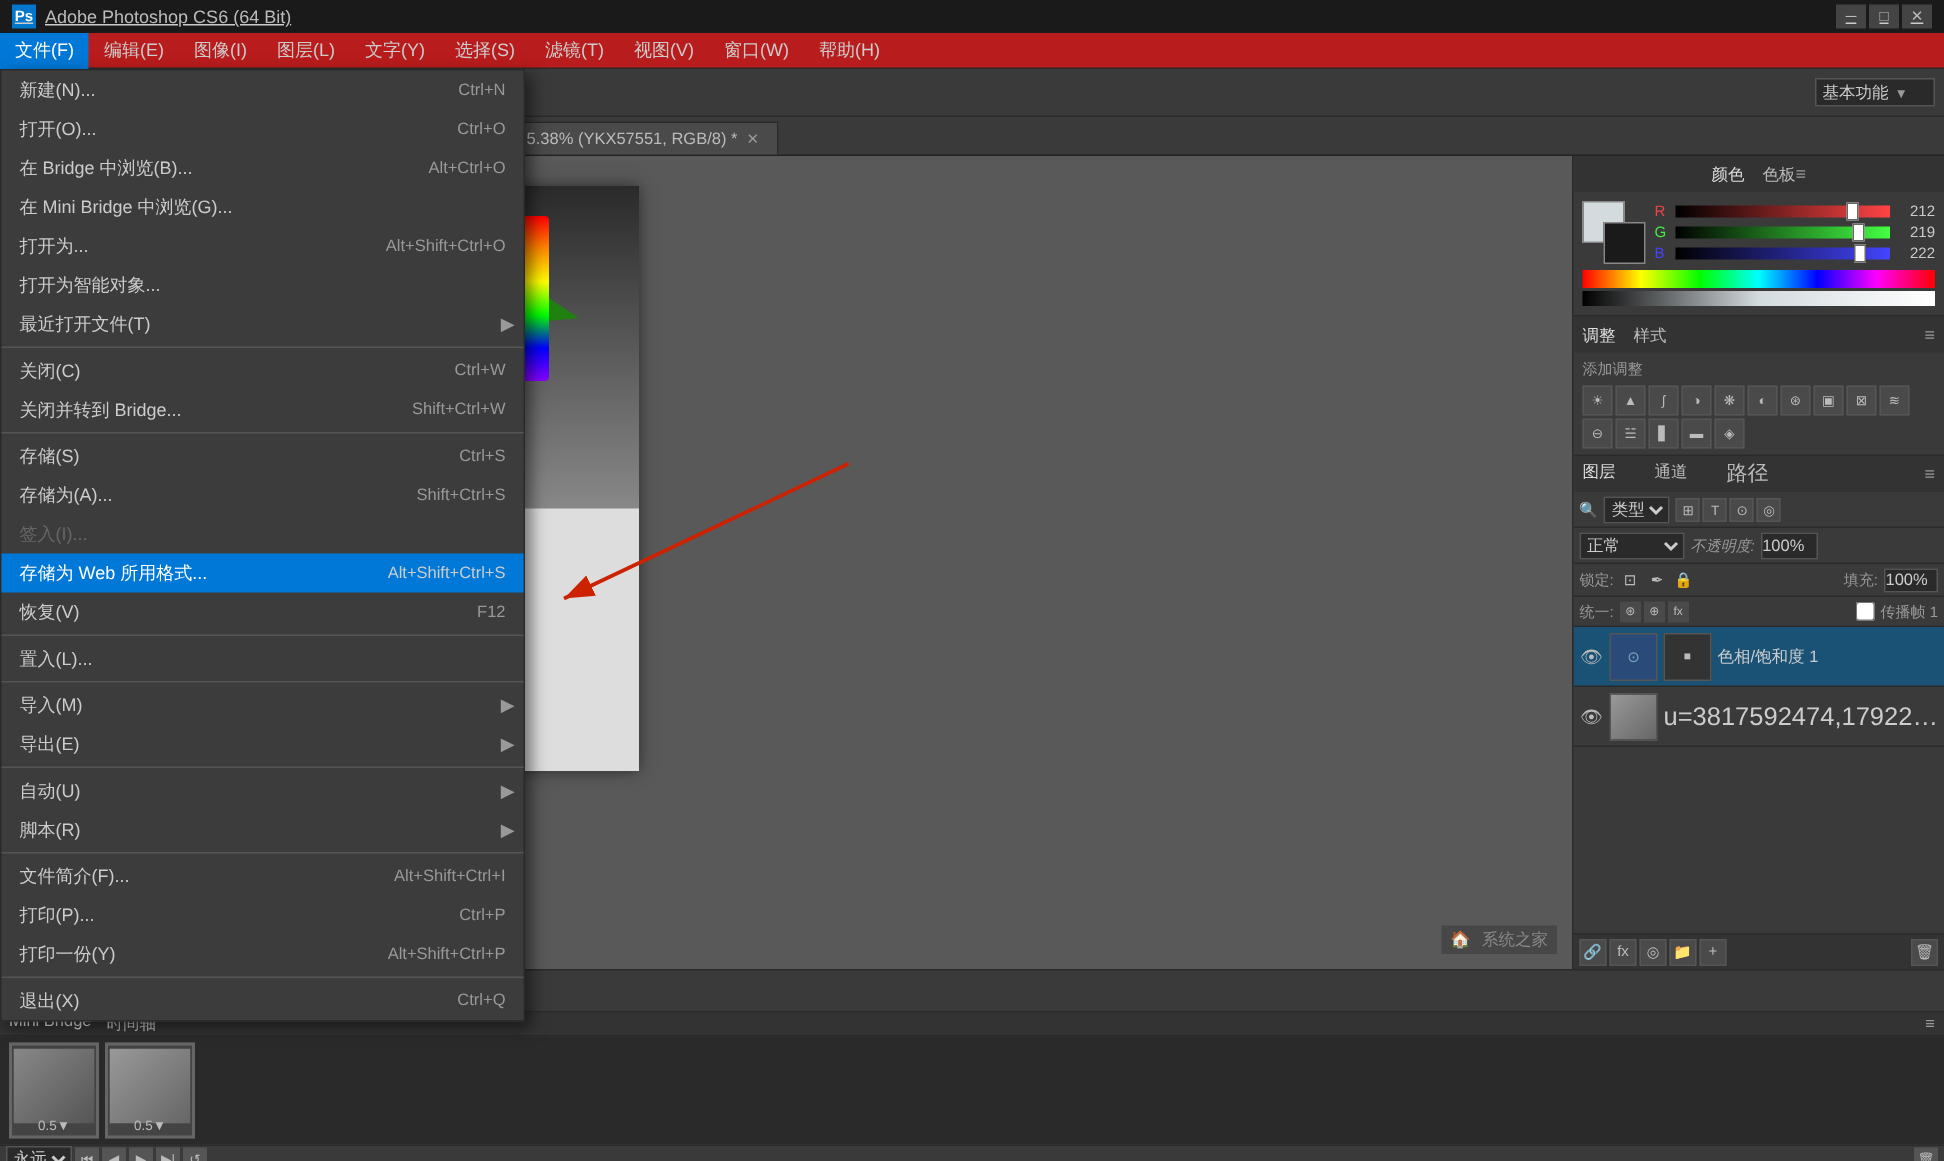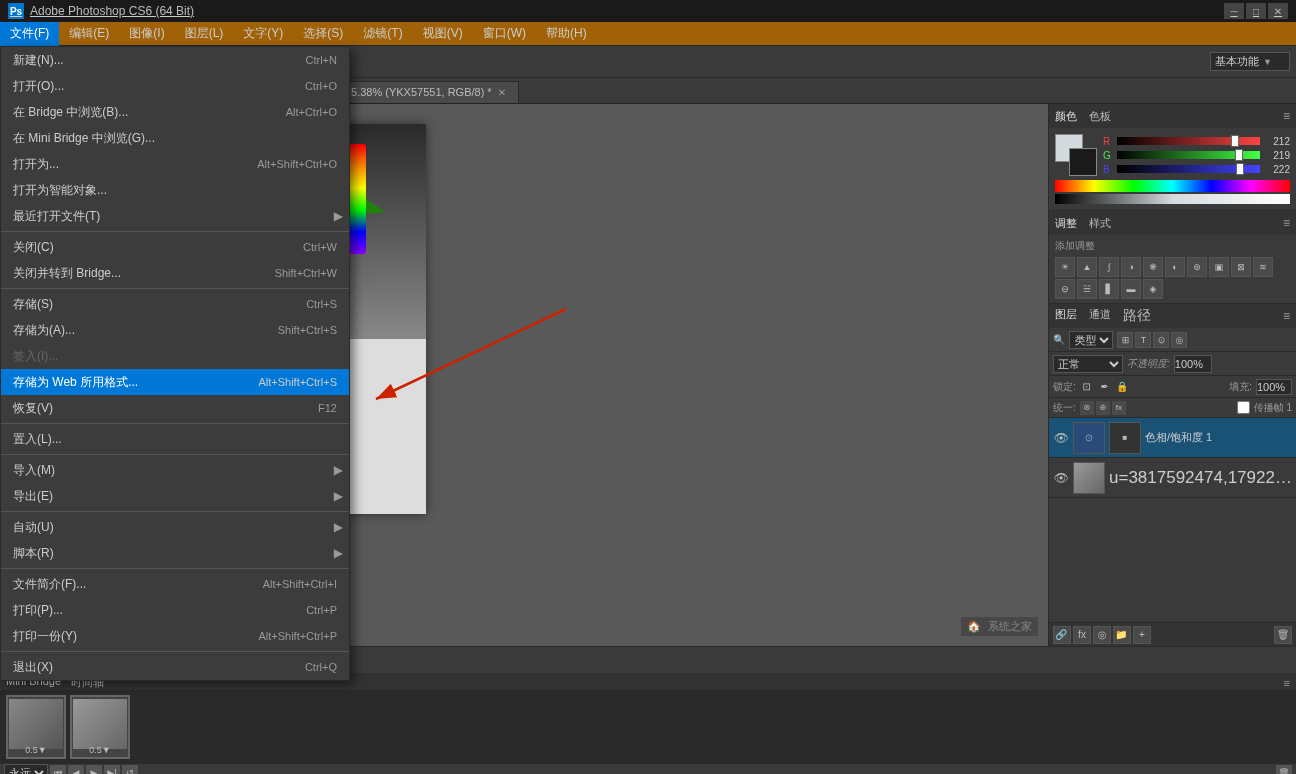--- a/index.html
+++ b/index.html
@@ -7,21 +7,21 @@
 
     
     #titlebar { width: 100%; height: 22px; background: #1a1a1a; display: flex; align-items: center; justify-content: space-between; padding: 0 8px; text-decoration: underline; }
     #titlebar-left { display: flex; align-items: center; gap: 6px; }
     #titlebar-logo { width: 16px; height: 16px; background: #0077cc; display: flex; align-items: center; justify-content: center; font-size: 10px; font-weight: bold; color: white; }
     #titlebar-title { color: #bbb; font-size: 12px; }
     #titlebar-controls { display: flex; gap: 2px; }
     .titlebar-btn { width: 20px; height: 16px; background: #444; display: flex; align-items: center; justify-content: center; font-size: 10px; color: #bbb; cursor: pointer; }
 
     
-    #menubar { width: 100%; height: 24px; background: #a16207; display: flex; align-items: center; border-bottom: 1px solid #2a2a2a; }
+    #menubar { width: 100%; height: 24px; background: #b91c1c; display: flex; align-items: center; border-bottom: 1px solid #2a2a2a; }
     .menu-item { padding: 0 10px; height: 24px; display: flex; align-items: center; color: #ccc; cursor: pointer; font-size: 12px; }
     .menu-item:hover, .menu-item.active { background: #0078d7; color: white; }
 
     
     #toolbar { width: 100%; height: 32px; background: #3a3a3a; display: flex; align-items: center; padding: 0 6px; gap: 4px; border-bottom: 1px solid #2a2a2a; }
     .toolbar-input-wrap { display: flex; align-items: center; background: #2a2a2a; border: 1px solid #555; padding: 1px 4px; }
     .toolbar-input-wrap input { background: transparent; border: none; color: #ccc; font-size: 12px; width: 50px; outline: none; }
 
     
     #lefttoolbar { width: 26px; background: #3a3a3a; border-right: 1px solid #2a2a2a; display: flex; flex-direction: column; align-items: center; padding: 4px 0; gap: 2px; }
@@ -221,21 +221,21 @@
 
     <div style="position:absolute;bottom:10px;right:10px;font-size:11px;color:#888;background:rgba(0,0,0,0.2);padding:2px 6px;">
       <span style="margin-right:4px;">🏠</span>
       <span>系统之家</span>
     </div>
   </div>
 
   <div id="rightpanel" style="width:248px;background:#3a3a3a;border-left:1px solid #2a2a2a;display:flex;flex-direction:column;overflow:hidden;">
 
     <div style="border-bottom:1px solid #2a2a2a;">
-      <div style="height:24px;background:#333;display:flex;align-items:center;padding:0 6px;justify-content:space-between;">
+      <div style="height:24px;background:#333;display:flex;align-items:center;padding:0 6px;justify-content:center;">
         <div style="display:flex;gap:12px;">
           <span style="font-size:11px;color:#ddd;cursor:pointer;">颜色</span>
           <span style="font-size:11px;color:#bbb;cursor:pointer;">色板</span>
         </div>
         <span style="color:#999;cursor:pointer;">≡</span>
       </div>
       <div style="padding:6px;">
         <div style="display:flex;gap:6px;align-items:center;">
 
           <div style="position:relative;width:42px;height:42px;">
@@ -301,21 +301,21 @@
           <div style="width:20px;height:20px;background:#4a4a4a;border:1px solid #555;display:flex;align-items:center;justify-content:center;font-size:9px;color:#bbb;cursor:pointer;">☱</div>
           <div style="width:20px;height:20px;background:#4a4a4a;border:1px solid #555;display:flex;align-items:center;justify-content:center;font-size:9px;color:#bbb;cursor:pointer;">▋</div>
           <div style="width:20px;height:20px;background:#4a4a4a;border:1px solid #555;display:flex;align-items:center;justify-content:center;font-size:9px;color:#bbb;cursor:pointer;">▬</div>
           <div style="width:20px;height:20px;background:#4a4a4a;border:1px solid #555;display:flex;align-items:center;justify-content:center;font-size:9px;color:#bbb;cursor:pointer;">◈</div>
         </div>
       </div>
     </div>
 
     <div id="layers-panel" style="flex:1;display:flex;flex-direction:column;min-height:0;">
       <div style="height:24px;background:#333;display:flex;align-items:center;padding:0 6px;justify-content:space-between;">
-        <div style="display:flex;gap:12px;">
+        <div style="display:flex;gap:26px;">
           <span style="font-size:11px;color:#ddd;cursor:pointer;">图层</span>
           <span style="font-size:11px;color:#bbb;cursor:pointer;">通道</span>
           <span style="font-size:14px;color:#bbb;cursor:pointer;">路径</span>
         </div>
         <span style="color:#999;cursor:pointer;">≡</span>
       </div>
 
       <div style="height:24px;display:flex;align-items:center;padding:0 4px;gap:4px;background:#3a3a3a;border-bottom:1px solid #2a2a2a;">
         <span style="font-size:10px;color:#999;">🔍</span>
         <select style="background:#2a2a2a;border:1px solid #555;color:#ccc;font-size:11px;height:18px;">

